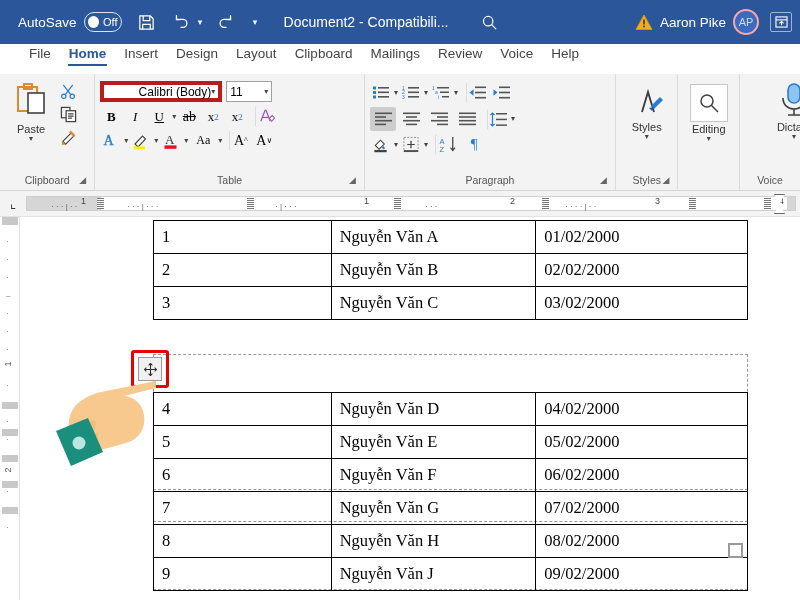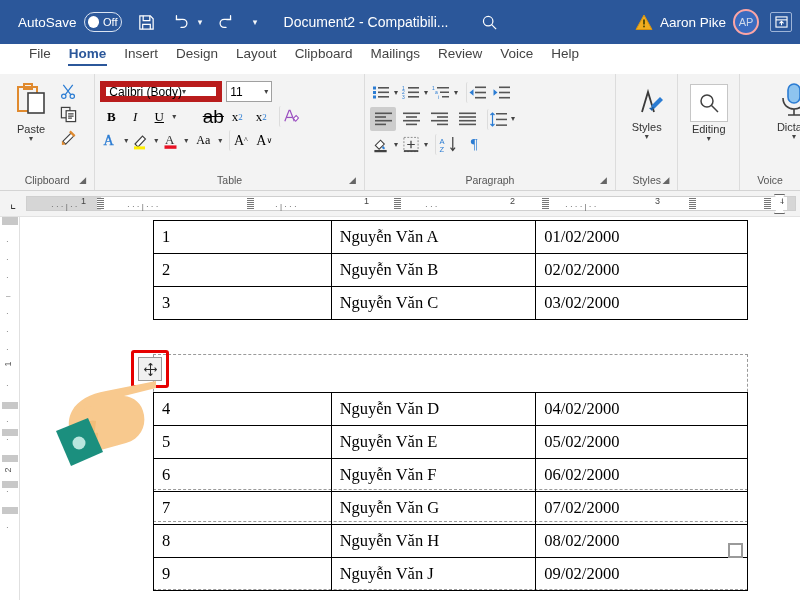--- a/index.html
+++ b/index.html
@@ -83,22 +83,22 @@
   .btn { display:flex; flex-direction:column; align-items:center; justify-content:flex-start;
          padding:2px 4px; border-radius:2px; }
   .btn .cap { font-size:11px; color:#333; margin-top:1px; }
   .chev { font-size:8px; color:#444; line-height:8px; }
   .icol { display:flex; flex-direction:column; gap:2px; }
   .irow { display:flex; align-items:center; gap:2px; }
   .sq { width:22px; height:21px; display:flex; align-items:center; justify-content:center;
         border-radius:2px; }
   .sq.sel { background:#cdcdcd; }
   .fontname {
-    width:122px; height:21px; border:6px solid #b91c1c; background:#fff; font-size:12px;
-    display:flex; align-items:center; padding:0 3px; justify-content:flex-start;
+    width:122px; height:21px; border:4px solid #b91c1c; background:#fff; font-size:12px;
+    display:flex; align-items:center; padding:0 3px; justify-content:flex-end;
   }
   .fontsize {
     width:46px; height:21px; border:1px solid #a0a0a0; background:#fff; font-size:12px;
     display:flex; align-items:center; padding:0 3px; justify-content:space-between; margin-left:2px;
   }
 
   
   .rulerbar { height:26px; background:#f3f3f3; display:flex; align-items:center;
               border-bottom:1px solid #e2e2e2; position:relative; z-index:2;}
   .tabsel { width:26px; height:26px; display:flex; align-items:center; justify-content:center;
@@ -292,21 +292,21 @@
           <span class="sq" style="font-weight:bold;font-size:13px;font-family:'Liberation Serif',serif;">
               <span>B</span>
             </span>
           <span class="sq" style="font-style:italic;font-size:13px;font-family:'Liberation Serif',serif;">
               <span>I</span>
             </span>
           <span class="sq" style="text-decoration:underline;font-size:13px;font-family:'Liberation Serif',serif;">
               <span>U</span>
             </span>
           <span class="chev">▾</span>
-          <span class="sq" style="font-size:19px;text-decoration:line-through;font-family:Liberation Sans, sans-serif;margin-left:24px;">ab</span>
+          <span class="sq" style="font-size:14px;text-decoration:line-through;font-family:Liberation Serif, serif;">ab</span>
           <span class="sq" style="font-size:13px;font-family:'Liberation Serif',serif;">x<sub style="font-size:9px;color:#2b7cd3;">2</sub></span>
           <span class="sq" style="font-size:13px;font-family:'Liberation Serif',serif;">x<sup style="font-size:9px;color:#2b7cd3;">2</sup></span>
           <span class="sq" style="margin-left:5px;border-left:1px solid #dcdcdc;">
             <svg width="17" height="17" viewBox="0 0 18 18" fill="none">
               <path d="M3 14 7.5 2.5h1L13 14" stroke="#9b4fc0" stroke-width="1.3"></path>
               <path d="M5 10h6" stroke="#9b4fc0" stroke-width="1.3"></path>
               <path d="M12 11 15 8l2.5 2.5L14.5 14z" stroke="#9b4fc0" stroke-width="1.1" fill="#fff"></path>
             </svg>
           </span>
         </div>

